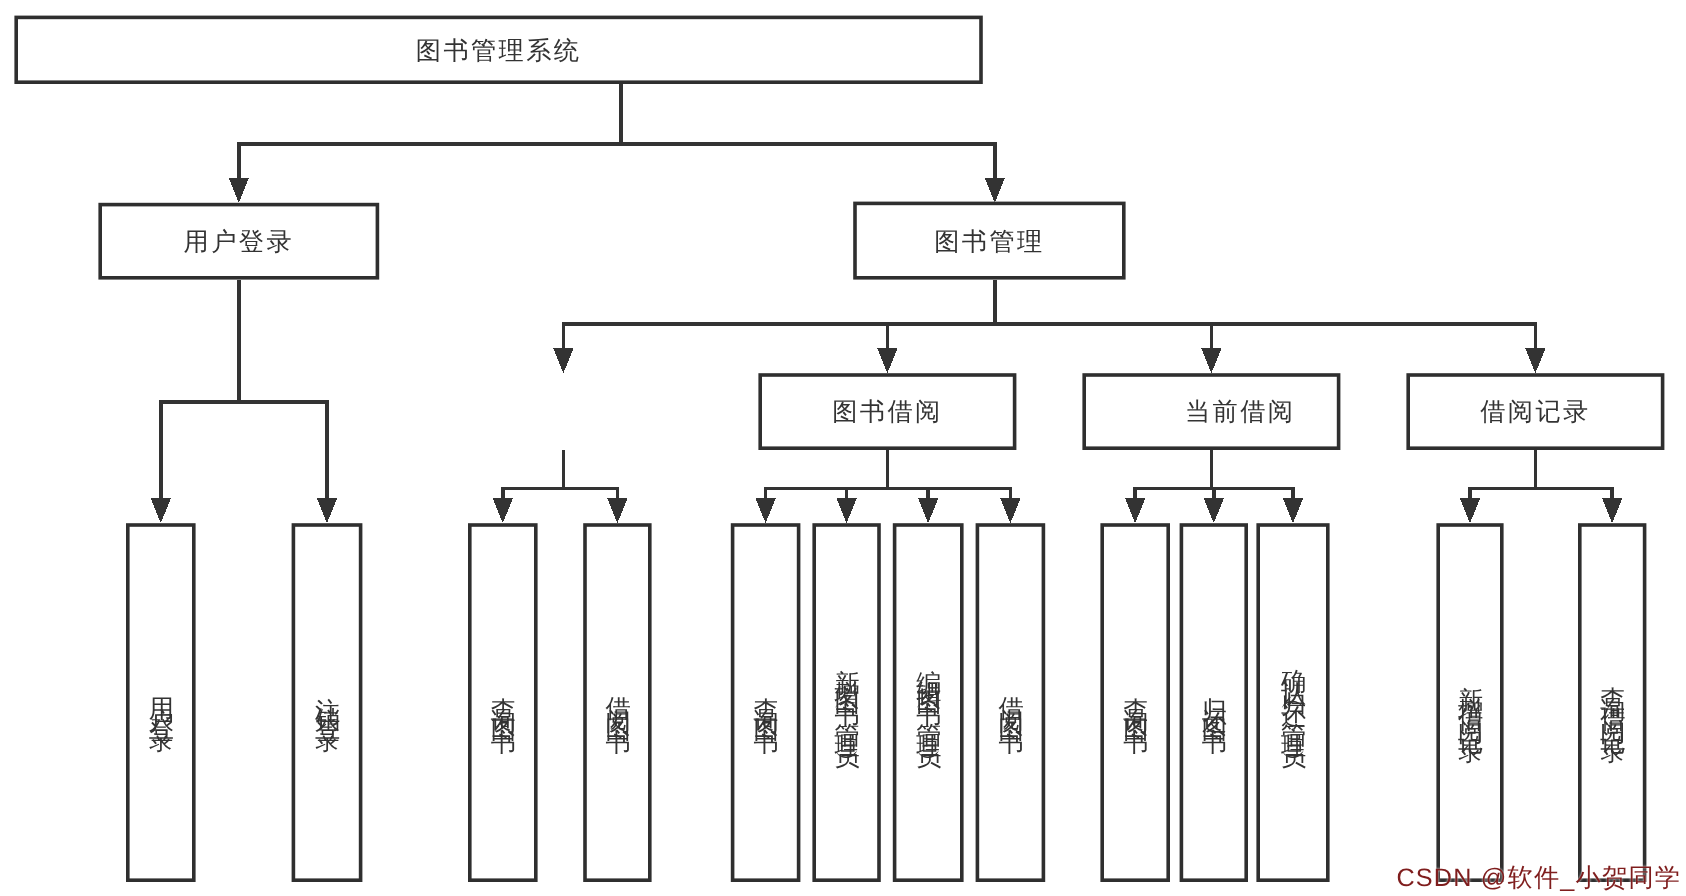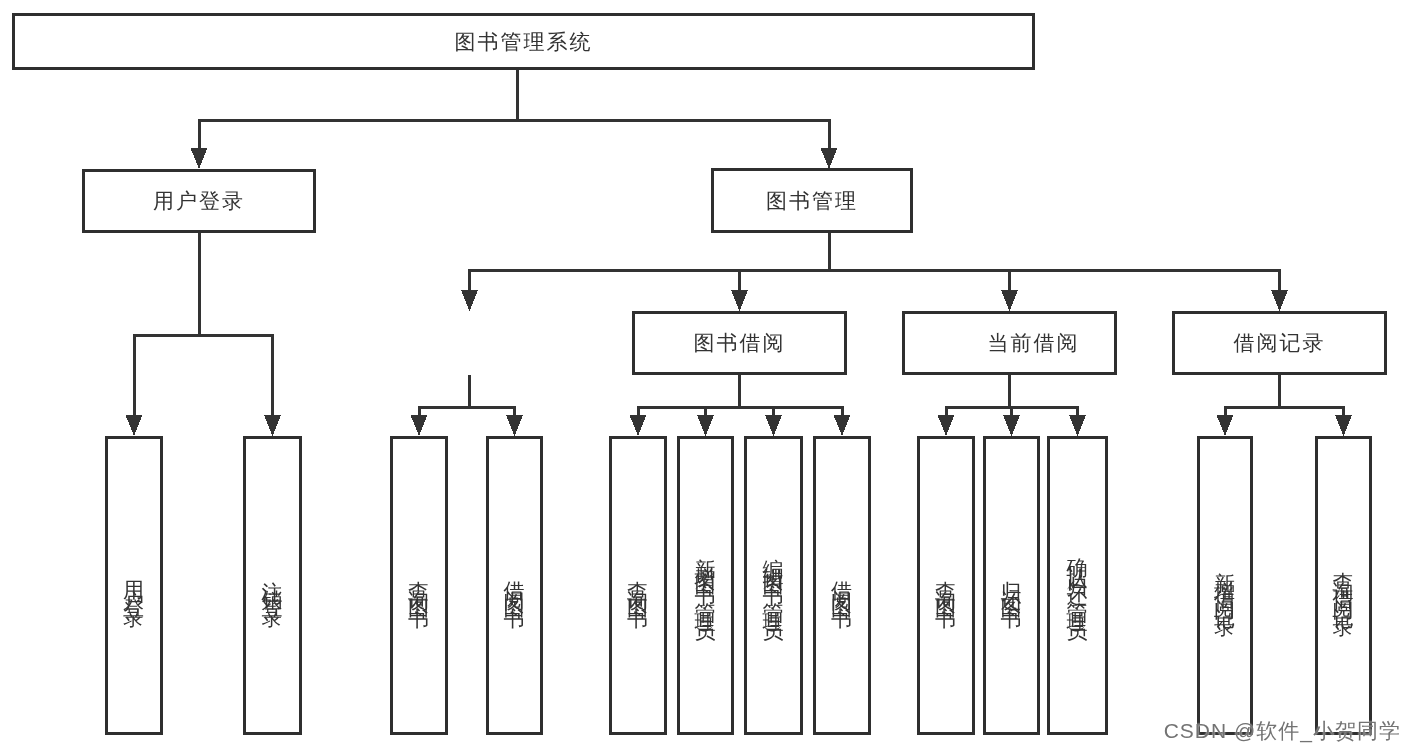--- a/index.html
+++ b/index.html
@@ -20,21 +20,21 @@
     border:3px solid #2f2f2f; display:flex; align-items:center; justify-content:center;
     top:436px; height:299px;
   }
   .vbox span {
     writing-mode:vertical-rl; text-orientation:mixed;
     font-size:21px; color:#333333; letter-spacing:9px; line-height:1;
     transform:translateY(-4px);
   }
   .watermark {
     position:absolute; right:4px; bottom:2px; z-index:5;
-    font-size:21px; color:#737373; letter-spacing:1px;
+    font-size:21px; color:#7f1d1d; letter-spacing:1px;
     text-shadow:0 0 2px #ffffff;
     margin-left:37px;
   }
 </style>
 </head>
 <body>
 
 <div class="canvas">
 
   <svg class="connectors" viewBox="0 0 1405 747" shape-rendering="crispEdges">
@@ -92,28 +92,28 @@
     <polygon class="arrow" points="1069,415 1086,415 1077.5,436"></polygon>
 
     <line class="cline" x1="1279.5" y1="375" x2="1279.5" y2="408.5"></line>
     <line class="cline" x1="1223.5" y1="407" x2="1345" y2="407"></line>
     <line class="cline" x1="1225" y1="407" x2="1225" y2="420"></line>
     <polygon class="arrow" points="1216.5,415 1233.5,415 1225,436"></polygon>
     <line class="cline" x1="1343.5" y1="407" x2="1343.5" y2="420"></line>
     <polygon class="arrow" points="1335,415 1352,415 1343.5,436"></polygon>
   </svg>
 
-  <div class="hbox" style="left:12px; top:13px; width:1023px; height:57px;">
+  <div class="hbox" style="left:12px; top:13px; width:807px; height:57px;">
     <span>图书管理系统</span>
   </div>
 
   <div class="hbox" style="left:82px; top:169px; width:234px; height:64px;">
     <span>用户登录</span>
   </div>
-  <div class="hbox" style="left:711px; top:168px; width:202px; height:65px;">
+  <div class="hbox" style="left:711px; top:168px; width:227px; height:65px;">
     <span>图书管理</span>
   </div>
 
   <div class="hbox" style="left:632px; top:311px; width:215px; height:64px;">
     <span>图书借阅</span>
   </div>
   <div class="hbox" style="left:902px; top:311px; width:215px; height:64px;padding-left:48px;">
     <span>当前借阅</span>
   </div>
   <div class="hbox" style="left:1172px; top:311px; width:215px; height:64px;">

